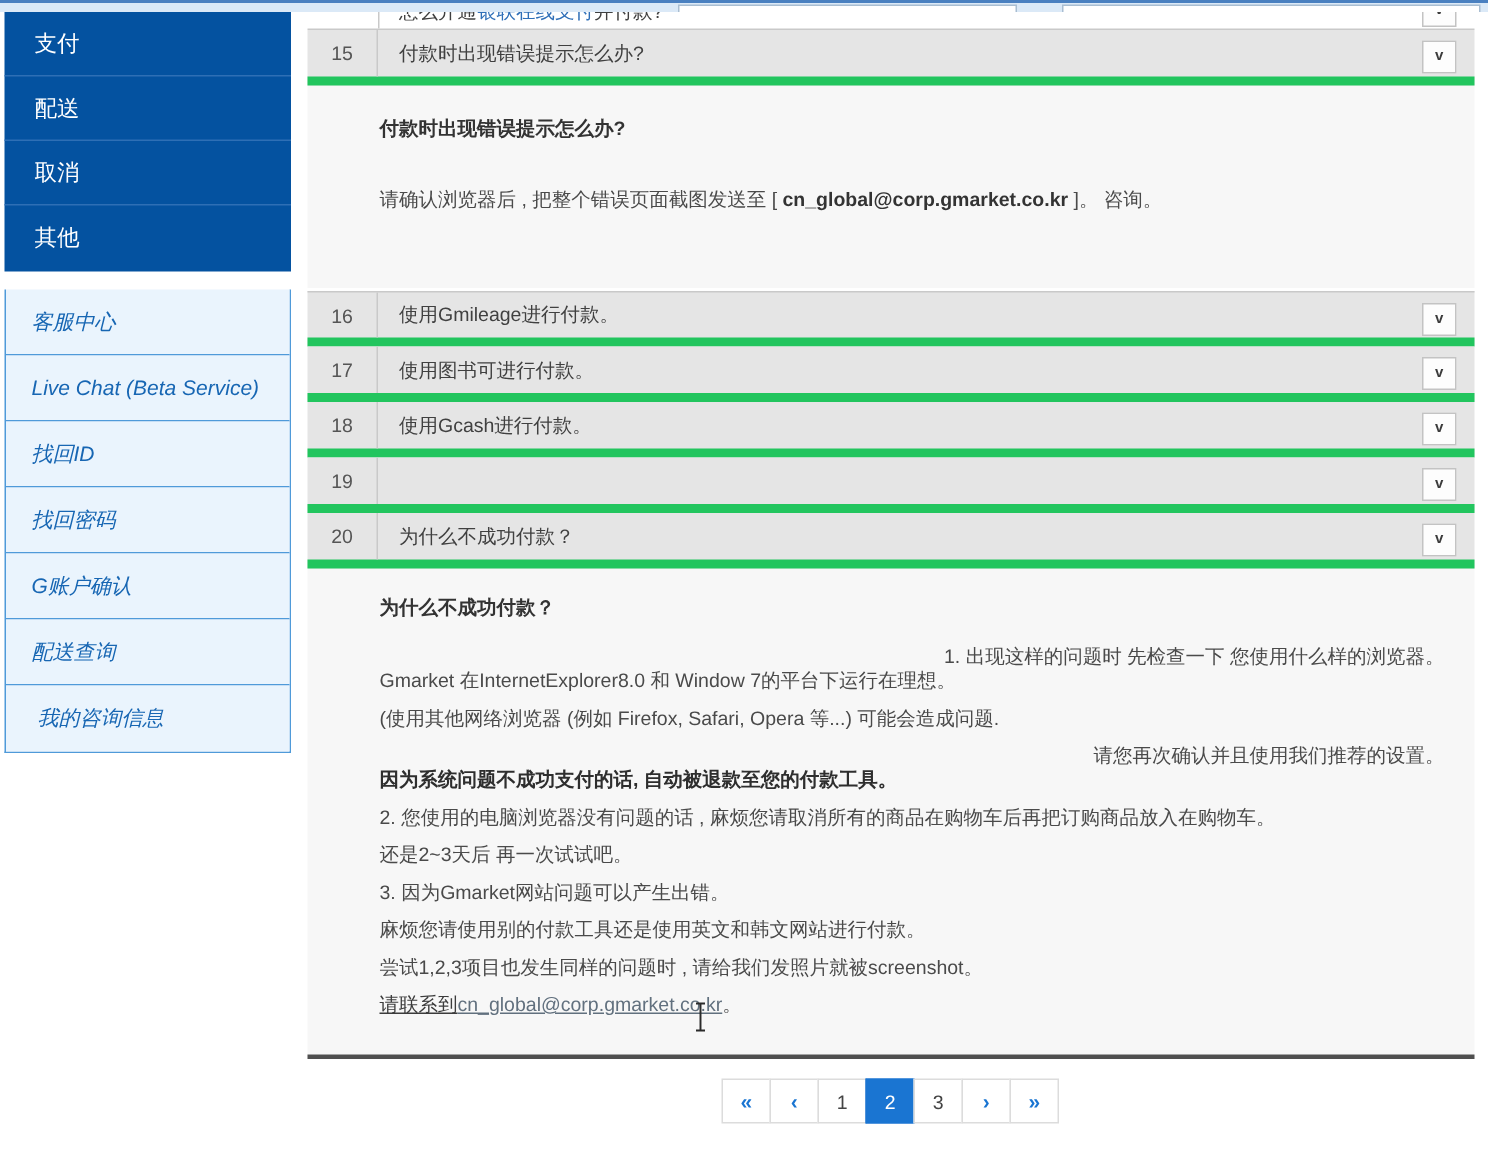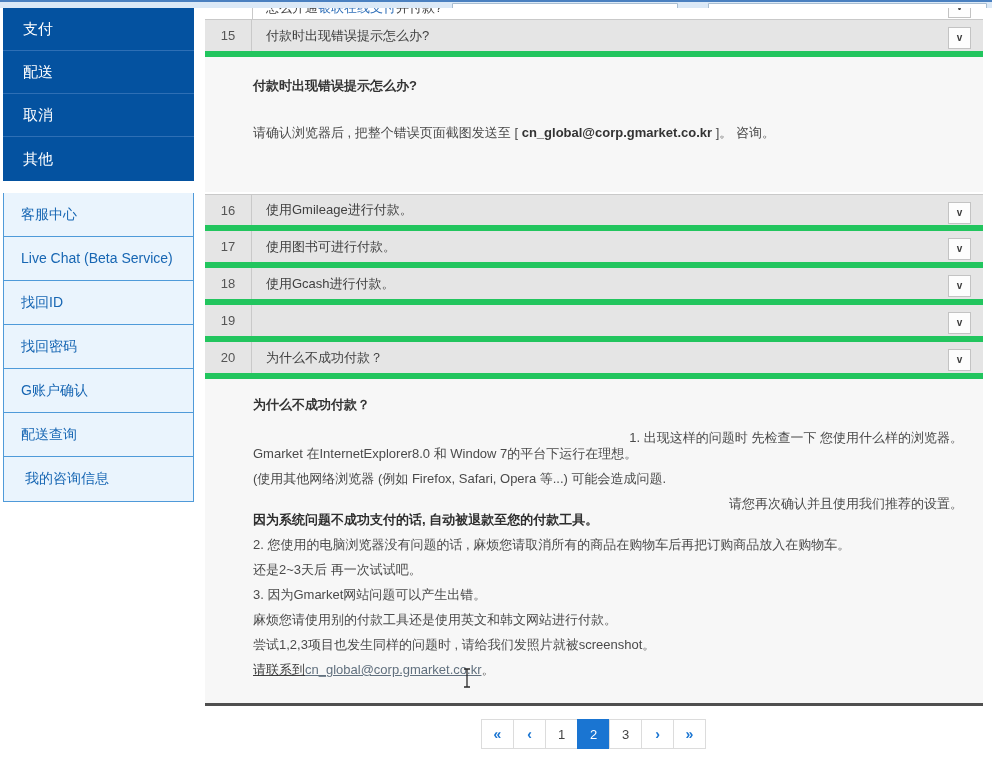--- a/index.html
+++ b/index.html
@@ -11,29 +11,29 @@
   .top-strip { position:absolute; left:0; top:0; width:992px; height:8px;
                background:#dbe9f7; border-top:2px solid #4a80c0; overflow:hidden; }
   .top-box { position:absolute; top:1px; height:12px; background:#fff;
              border:1px solid #a9bed2; border-radius:0 0 4px 4px; }
   .top-box.b1 { left:452px; width:226px; }
   .top-box.b2 { left:708px; width:279px; }
 
   
   .side-nav { position:absolute; left:3px; top:8px; width:191px; background:#0452a0; }
   .side-nav .nav-item { height:43px; line-height:43px; padding-left:20px;
-      color:#fff; font-size:15px; border-bottom:1px solid #2e6fb5; cursor:pointer;font-family:Liberation Serif, serif; }
+      color:#fff; font-size:15px; border-bottom:1px solid #2e6fb5; cursor:pointer; }
   .side-nav .nav-item:last-child { border-bottom:none; height:44px; line-height:44px; }
 
   .qf { position:absolute; left:3px; top:193px; width:191px; }
   .qf-header { height:54px; line-height:54px; padding-left:17px; background:#93c9f0;
       border:1px solid #3d8fd2; color:#0551a5; font-size:17px; font-weight:bold; }
   .qf-items { border:1px solid #4f9ad9; border-top:none; }
   .qf-item { height:44px; line-height:43px; padding-left:17px; background:#eaf4fd;
-      color:#1766b3; font-size:14px; border-bottom:1px solid #4f9ad9; cursor:pointer; }
+      color:#1766b3; font-size:14px; border-bottom:1px solid #4f9ad9; cursor:pointer;font-style:italic; }
   .qf-item:last-child { border-bottom:none;padding-left:21px; }
 
   
   .content { position:absolute; left:205px; top:8px; width:778px; }
 
   .row-clipped { position:relative; height:12px; border-bottom:1px solid #c9c9c9; overflow:hidden; }
   .row-clipped .num-sep { position:absolute; left:47px; top:0; width:1px; height:12px; background:#c9c9c9; }
   .row-clipped .clip-q { position:absolute; left:61px; top:-9px; font-size:13px; color:#3f3f3f; white-space:nowrap; }
   .row-clipped .clip-q .lnk { color:#2f6fb8; }
   .row-clipped .dd-btn { top:-12px; }

